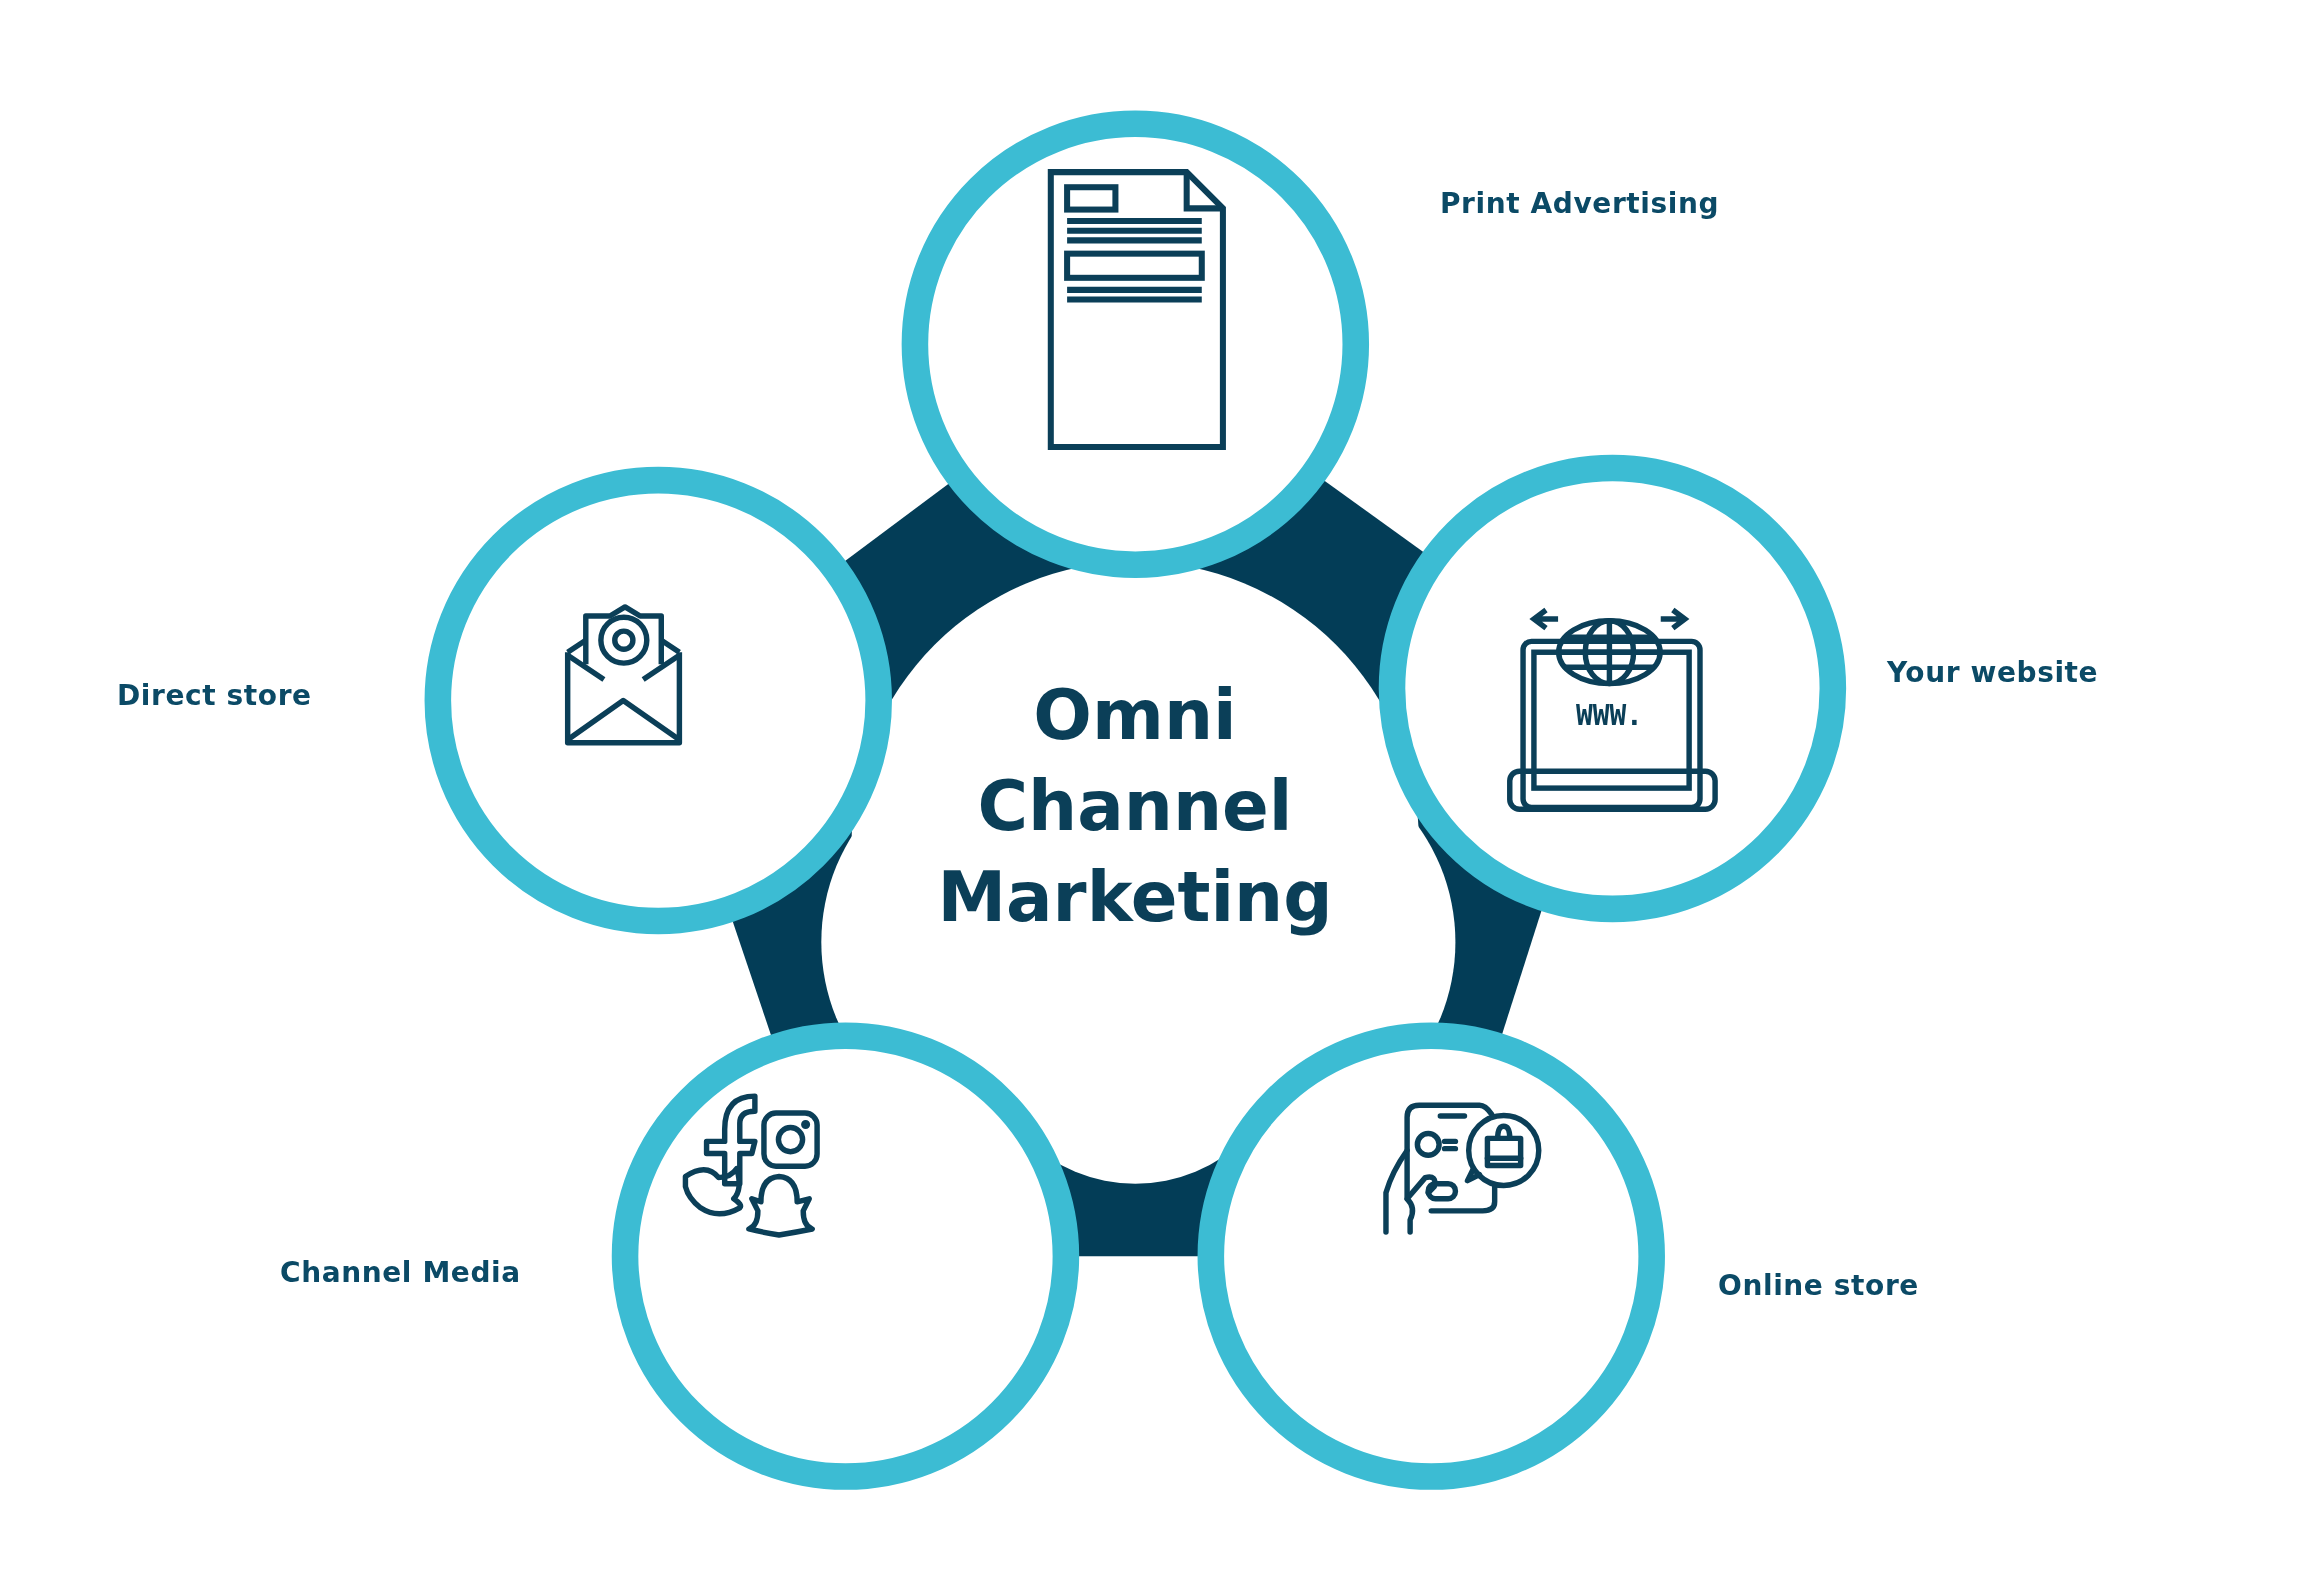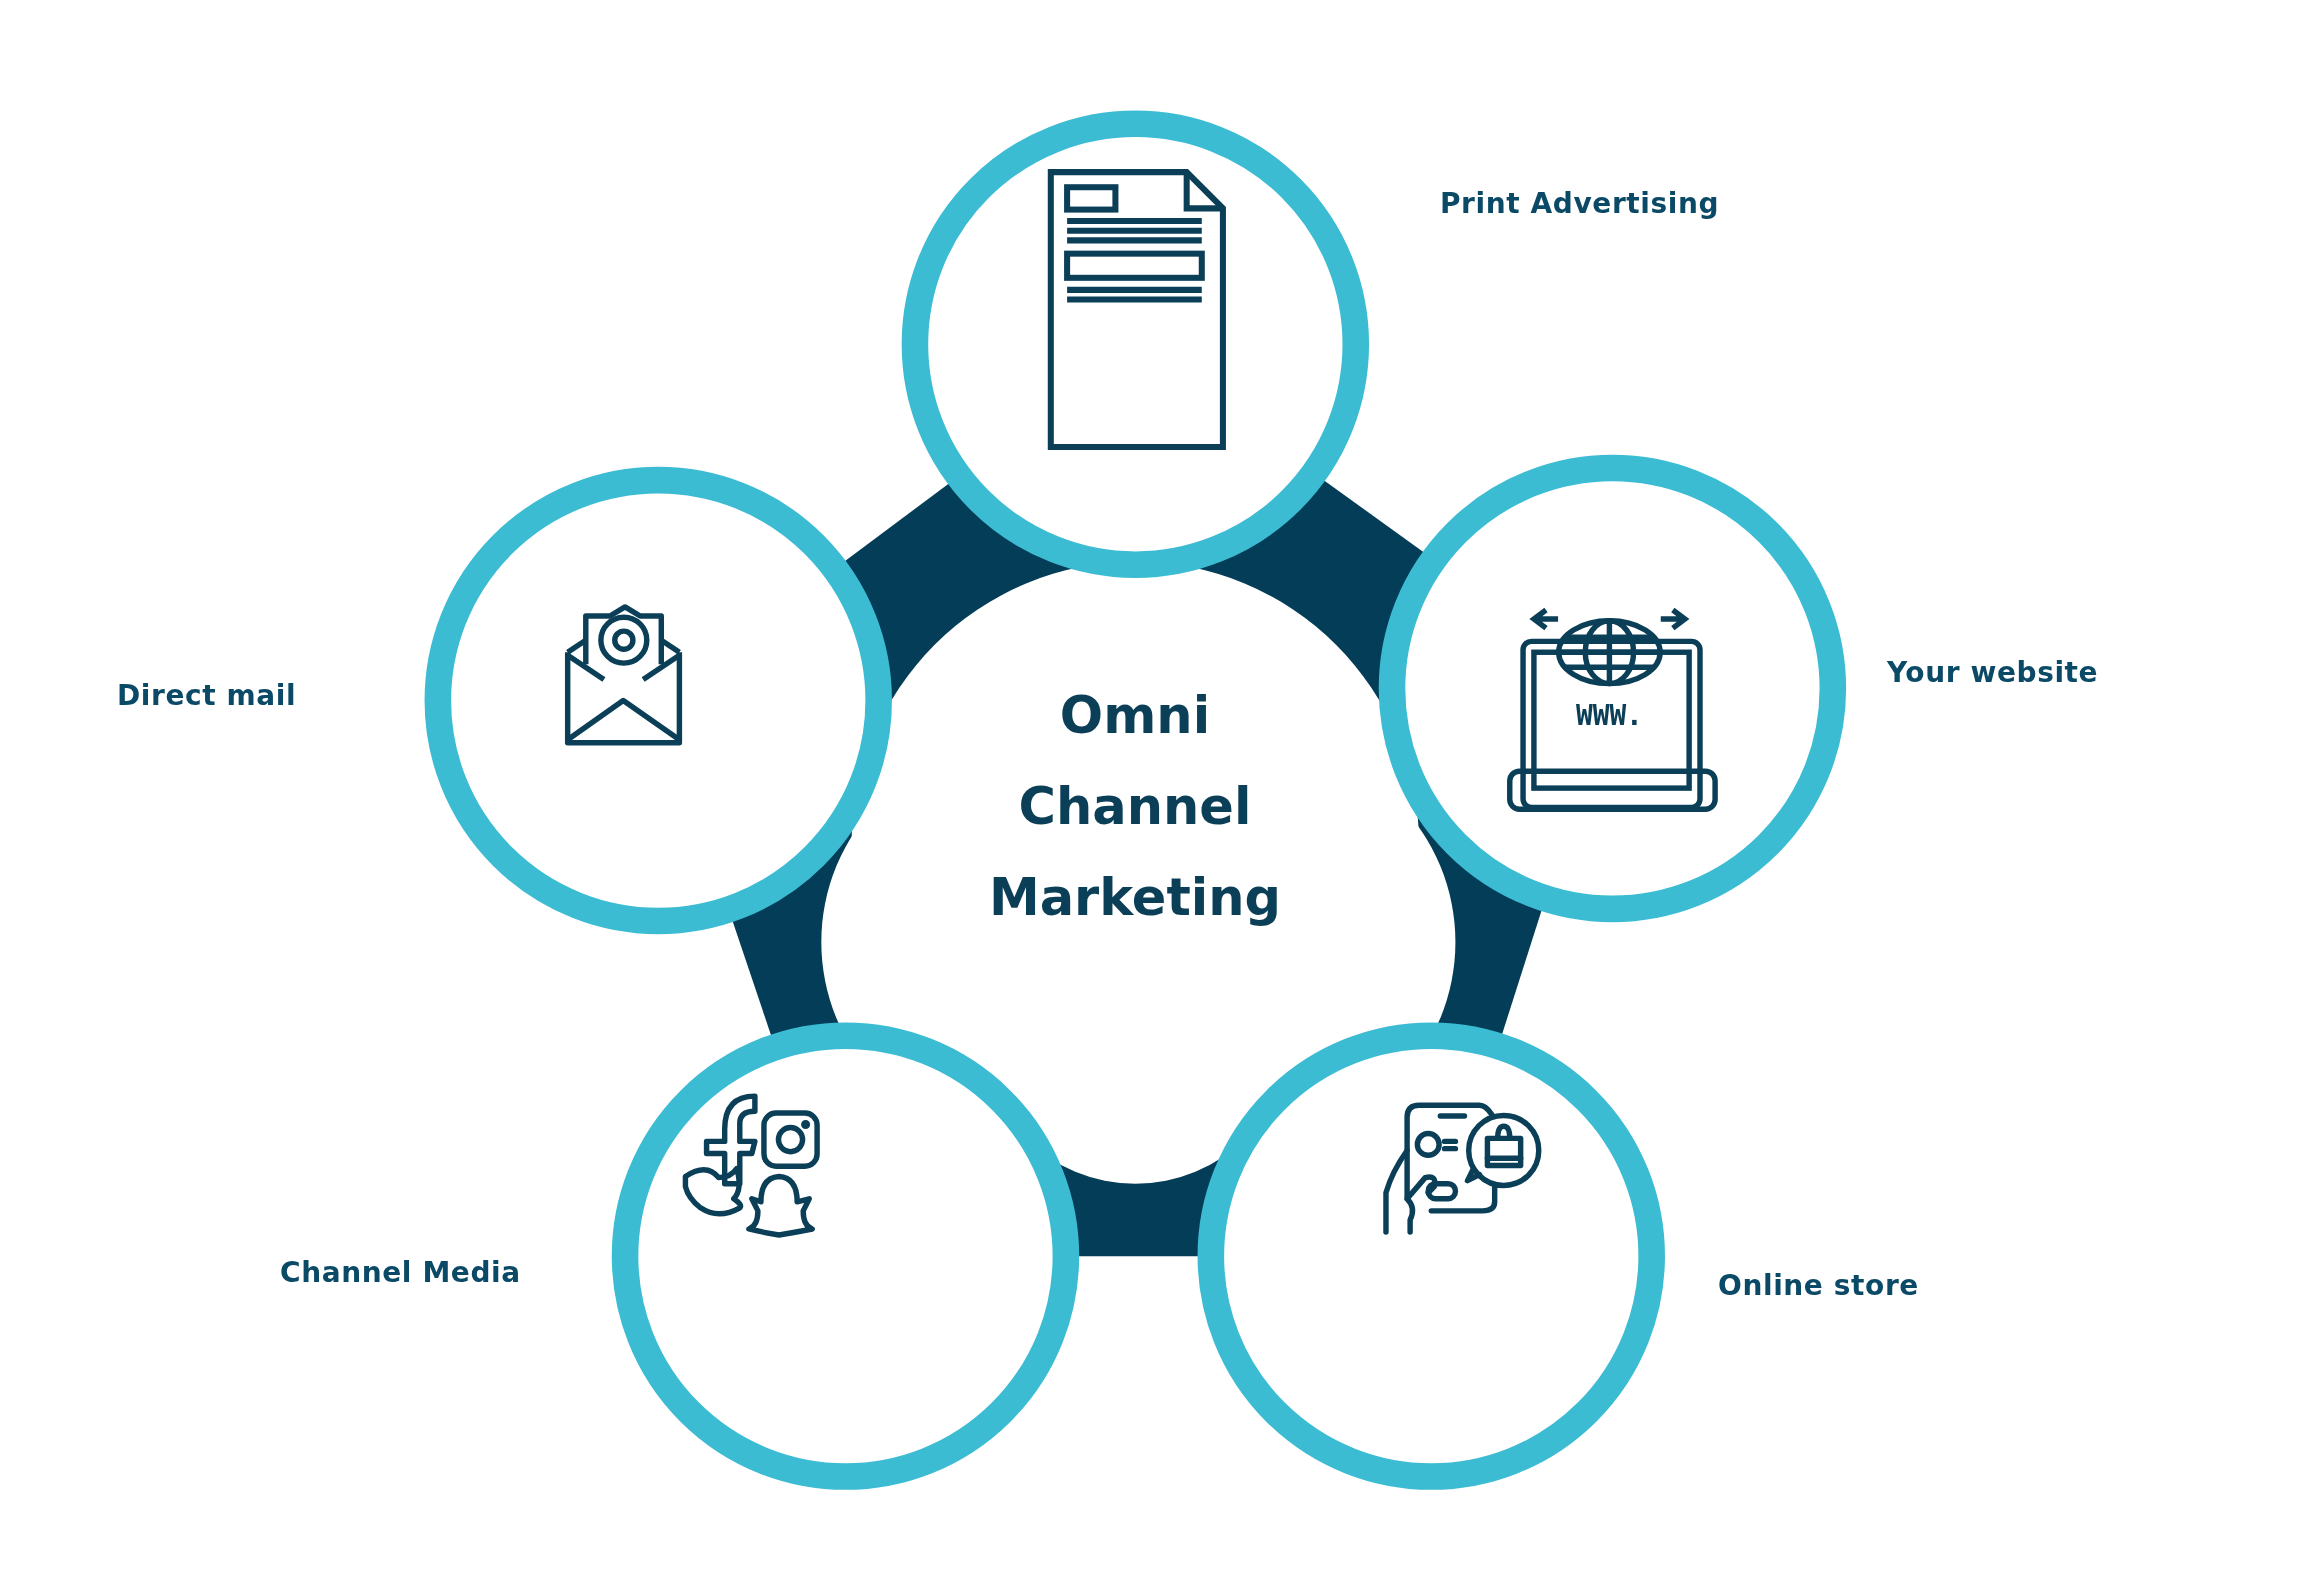--- a/index.html
+++ b/index.html
@@ -2,21 +2,21 @@
 <html style="font-size:9.7px"><head>
 <meta charset="utf-8">
 <style>
   html, body { margin: 0; padding: 0; background: #ffffff; }
   body { width: 2319px; height: 1572px; position: relative; overflow: hidden;
          font-family: "DejaVu Sans", "Liberation Sans", sans-serif; }
   #stage { position: absolute; left: 0; top: 0; width: 2319px; height: 1572px; }
   .label { position: absolute; font-weight: bold; font-size: 28px; color: #0b4a66;
            letter-spacing: 0.6px; white-space: nowrap; }
   .center-title { position: absolute; left: 833px; top: 670px; width: 604px;
-                  text-align: center; font-weight: bold; font-size: 51px; line-height: 91px;
+                  text-align: center; font-weight: bold; font-size: 69px; line-height: 91px;
                   color: #0b3f58; }
   .center-title span { display: block; }
 </style>
 </head>
 <body>
 
 <div id="stage">
   <svg width="2319" height="1572" viewBox="0 0 3840 2603" xmlns="http://www.w3.org/2000/svg">
 
     <g>
@@ -120,15 +120,15 @@
     <span>Omni</span>
     <span>Channel</span>
     <span>Marketing</span>
   </div>
 
   
   <div class="label" style="left:1440px; top:187px;">Print Advertising</div>
   <div class="label" style="left:1887px; top:656px;">Your website</div>
   <div class="label" style="left:1718px; top:1269px;">Online store</div>
   <div class="label" style="left:280px; top:1256px;">Channel Media</div>
-  <div class="label" style="left:117px; top:679px;">Direct mail</div>
+  <div class="label" style="left:117px; top:679px;">Direct store</div>
 </div>
 
 
 </body></html>

